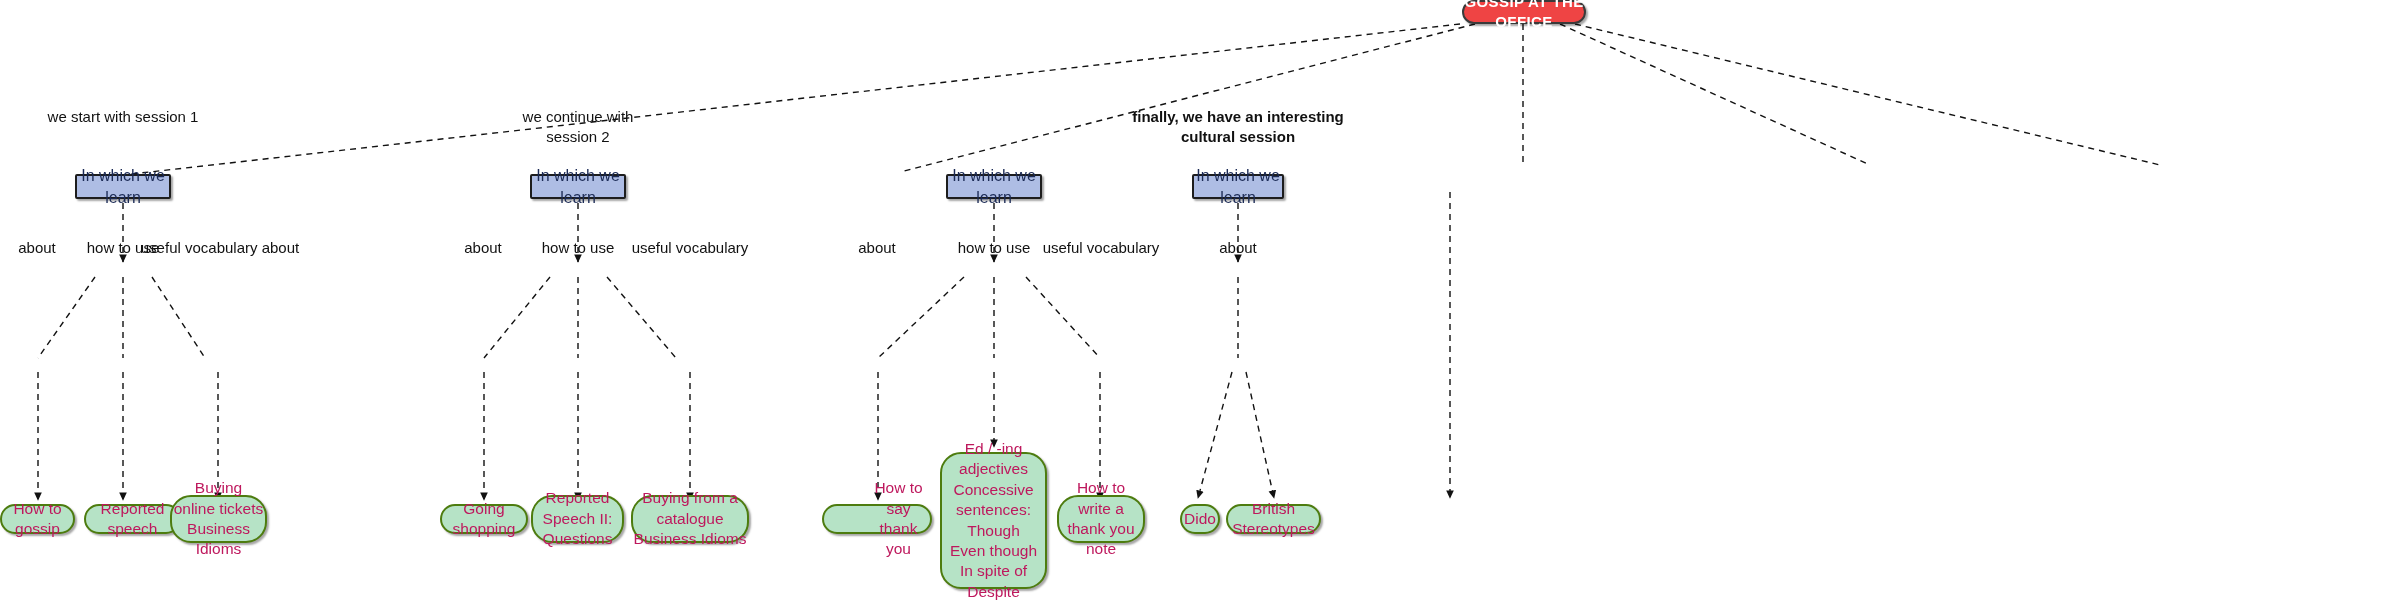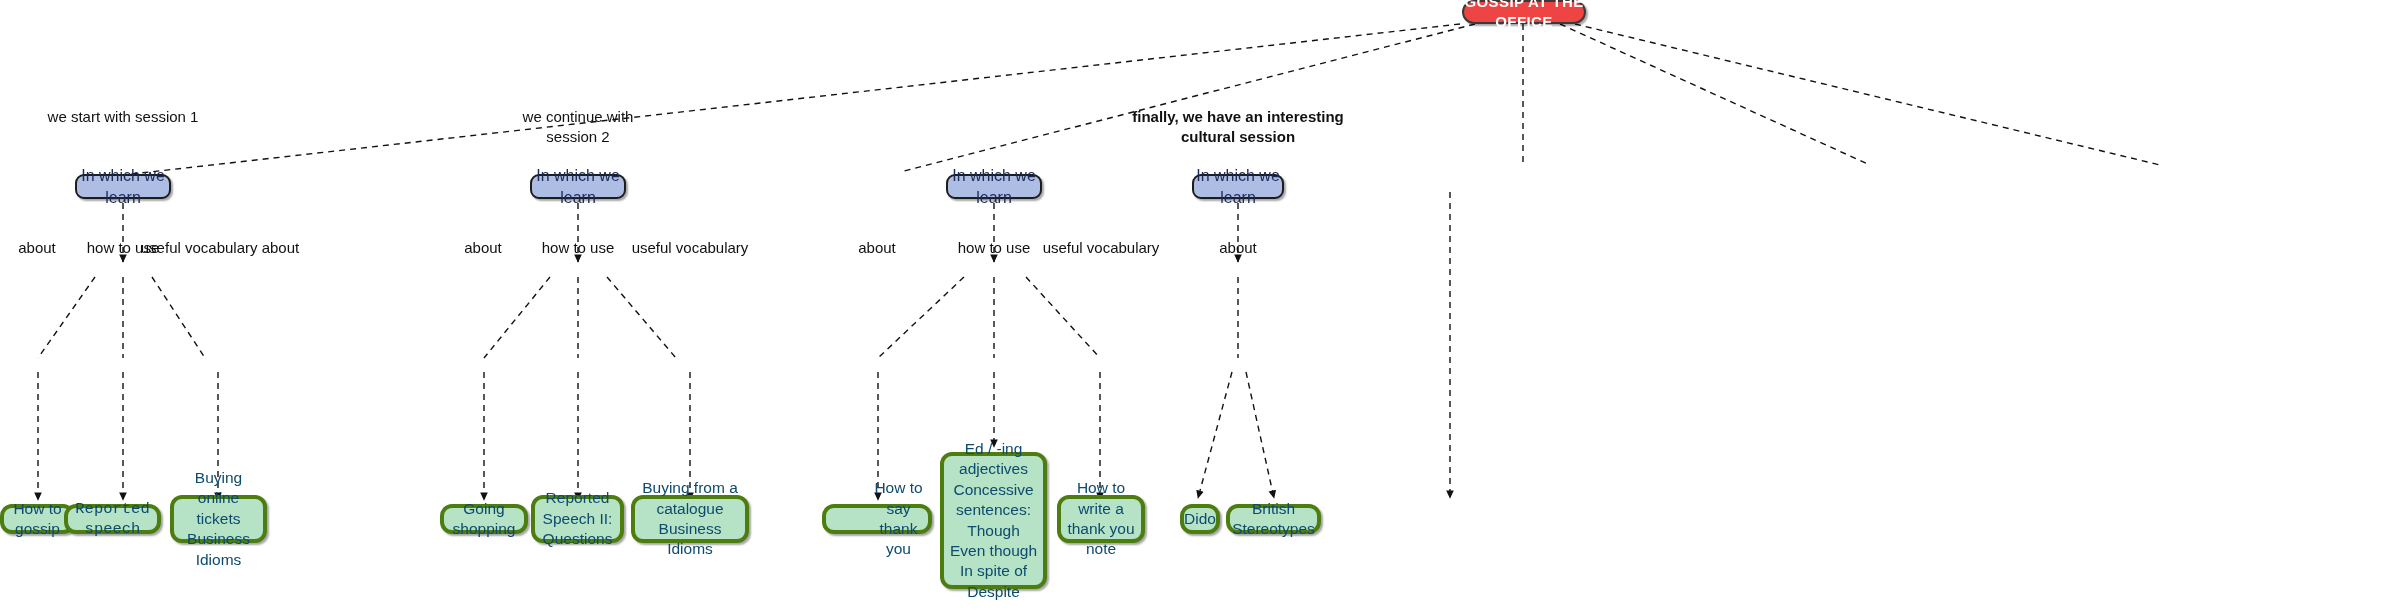--- a/index.html
+++ b/index.html
@@ -43,29 +43,29 @@
     font-size: 15px;
     letter-spacing: 0.4px;
     border-radius: 12px;
     box-shadow: 2px 2px 2px rgba(0,0,0,0.35);
   }
   .node-blue {
     background: #aebde4;
     border: 2px solid #1d1d1d;
     color: #1b2a55;
     font-size: 16px;
-    border-radius: 9px;
+    border-radius: 2px;
     box-shadow: 2px 2px 2px rgba(0,0,0,0.35);
   }
   .node-green {
     background: #b6e3c6;
-    border: 4px solid #4d7c0f;
-    color: #0c4a6e;
+    border: 2px solid #4d7c0f;
+    color: #be185d;
     font-size: 15.5px;
-    border-radius: 12px;
+    border-radius: 21px;
     box-shadow: 2px 2px 2px rgba(0,0,0,0.35);
   }
   .edge-label {
     position: absolute;
     font-size: 15px;
     color: #111111;
     text-align: center;
     line-height: 1.3;
     white-space: pre-line;
     transform: translateX(-50%);
@@ -144,21 +144,21 @@
   <div class="edge-label" style="left:578px; top:238px; width:140px;">how to use</div>
   <div class="edge-label" style="left:690px; top:238px; width:190px;">useful vocabulary</div>
 
   <div class="edge-label" style="left:877px; top:238px; width:120px;">about</div>
   <div class="edge-label" style="left:994px; top:238px; width:140px;">how to use</div>
   <div class="edge-label" style="left:1101px; top:238px; width:190px;">useful vocabulary</div>
 
   <div class="edge-label" style="left:1238px; top:238px; width:120px;">about</div>
 
   <div class="node node-green" style="left:0px; top:504px; width:75px; height:30px;">How to gossip</div>
-  <div class="node node-green" style="left:64px; top:504px; width:97px; height:30px;font-family:Liberation Mono, monospace;">Reported speech</div>
+  <div class="node node-green" style="left:84px; top:504px; width:97px; height:30px;">Reported speech</div>
   <div class="node node-green" style="left:170px; top:495px; width:97px; height:48px;">Buying online tickets
 Business Idioms</div>
 
   <div class="node node-green" style="left:440px; top:504px; width:88px; height:30px;">Going shopping</div>
   <div class="node node-green" style="left:531px; top:495px; width:93px; height:48px;">Reported Speech II:
 Questions</div>
   <div class="node node-green" style="left:631px; top:495px; width:118px; height:48px;">Buying from a catalogue
 Business Idioms</div>
 
   <div class="node node-green" style="left:822px; top:504px; width:110px; height:30px;padding-left:43px;">How to say thank you</div>

